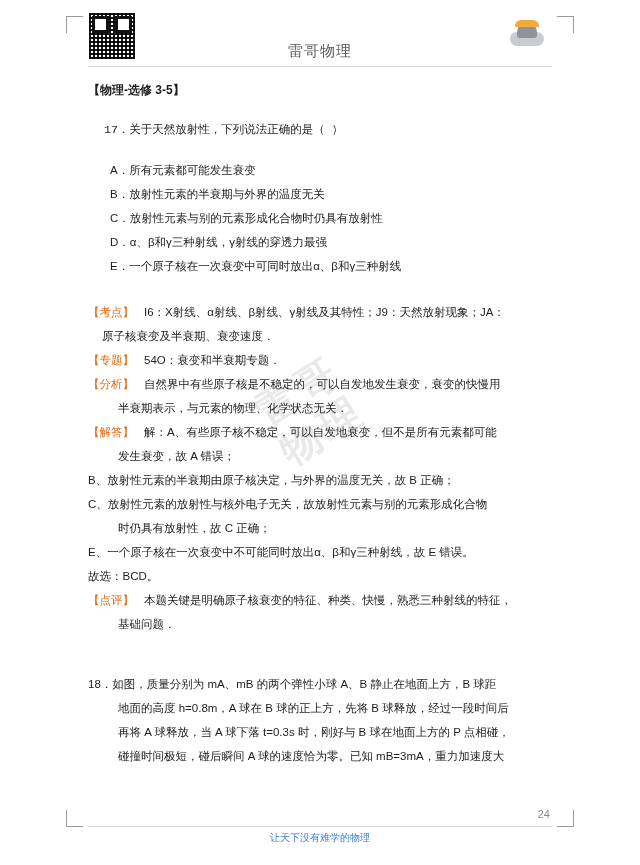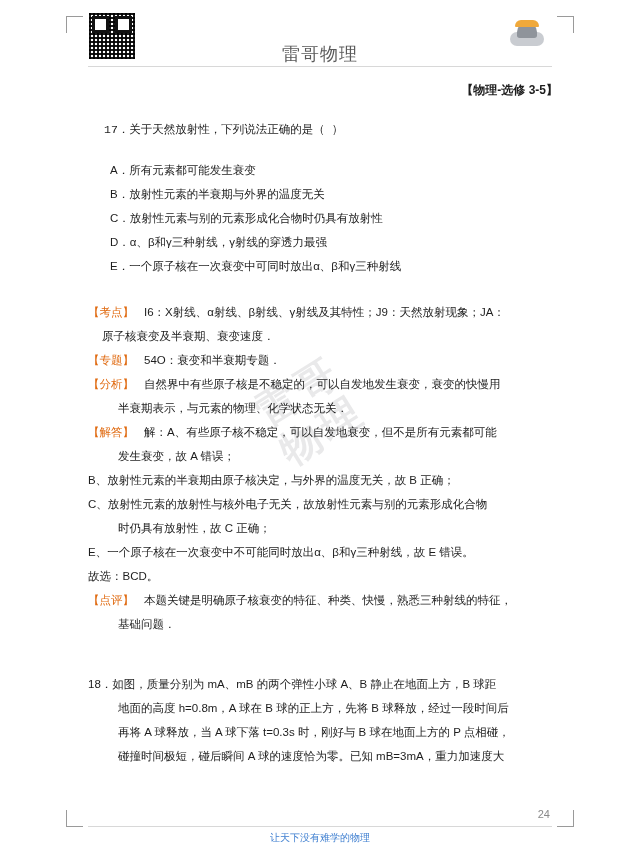--- a/index.html
+++ b/index.html
@@ -52,21 +52,21 @@
     width: 11px; height: 11px;
     border: 3px solid #111;
     background: #fff;
   }
   .header-title {
     position: absolute;
     left: 0;
     top: 42px;
     width: 640px;
     text-align: center;
-    font-size: 18px;
+    font-size: 15px;
     color: #5a5a5a;
     letter-spacing: 1px;
   }
   .logo {
     position: absolute;
     right: 92px;
     top: 18px;
     width: 40px;
     height: 34px;
   }
@@ -142,21 +142,20 @@
     top: 78px;
     width: 470px;
     font-size: 11.5px;
     color: #1d1d1d;
     line-height: 24px;
   }
   .sec-title {
     font-weight: bold;
     font-size: 12px;
     margin-bottom: 6px;
-    text-align: right;
   }
   .q-line { margin: 16px; font-family: Liberation Mono, monospace; }
   .opt {
     margin-left: 22px;
   }
   .gap-sm { height: 14px; }
   .gap-md { height: 22px; }
 
   .tagline {
     display: flex;

